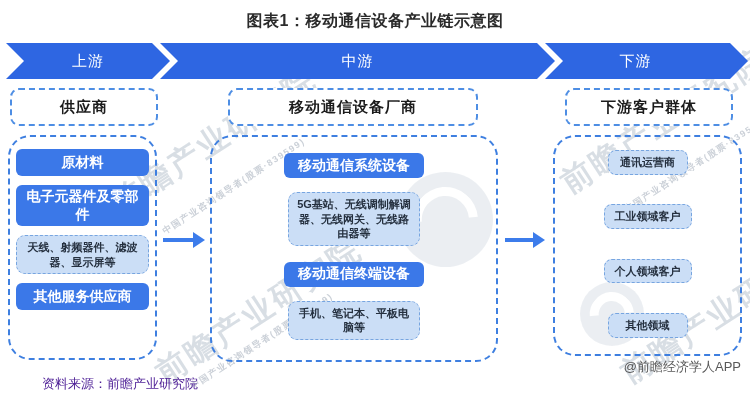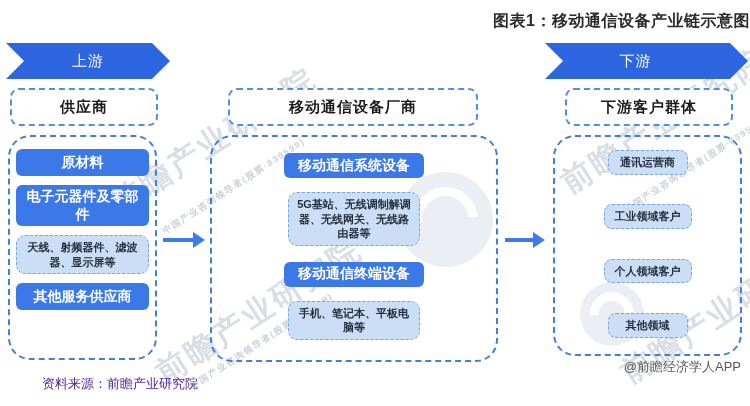--- a/index.html
+++ b/index.html
@@ -1,21 +1,21 @@
 <!DOCTYPE html>
 <html><head>
 <meta charset="utf-8">
 <style>
   html,body{margin:0;padding:0;background:#fff;}
   .stage{
     position:relative;width:750px;height:406px;background:#ffffff;
     font-family:"Liberation Sans","DejaVu Sans",sans-serif;overflow:hidden;
   }
   .title{
-    position:absolute;top:11px;left:0;right:0;text-align:right;
+    position:absolute;top:11px;left:0;right:0;text-align:center;
     font-size:16px;font-weight:bold;color:#2b2b2b;z-index:3;letter-spacing:.5px;
   }
   
   .banner-seg{
     position:absolute;top:43px;height:36px;background:#2E66E2;z-index:2;
     clip-path:polygon(0 0, calc(100% - 18px) 0, 100% 50%, calc(100% - 18px) 100%, 0 100%, 18px 50%);
     display:flex;align-items:center;justify-content:center;
     color:#fff;font-size:15px;letter-spacing:1px;
   }
   .seg1{left:6px;width:164px;}
@@ -100,20 +100,23 @@
   <div class="wm wm-sub" style="left:178px;top:335px;">中国产业咨询领导者(股票·839599)</div>
   <div class="wm wm-big" style="left:605px;top:290px;">前瞻产业研究院</div>
   <div class="wm-logo" style="left:398px;top:172px;width:95px;height:95px;"></div>
   <div class="wm-logo" style="left:580px;top:282px;width:64px;height:64px;"></div>
 
   <div class="title">图表1：移动通信设备产业链示意图</div>
 
   <div class="banner-seg seg1">
     <span>上游</span>
   </div>
+  <div class="banner-seg seg2">
+    <span>中游</span>
+  </div>
   <div class="banner-seg seg3">
     <span>下游</span>
   </div>
 
   <div class="hdr h1">供应商</div>
   <div class="hdr h2">移动通信设备厂商</div>
   <div class="hdr h3">下游客户群体</div>
 
   <div class="container c1">
     <div class="node-solid u-solid">原材料</div>

